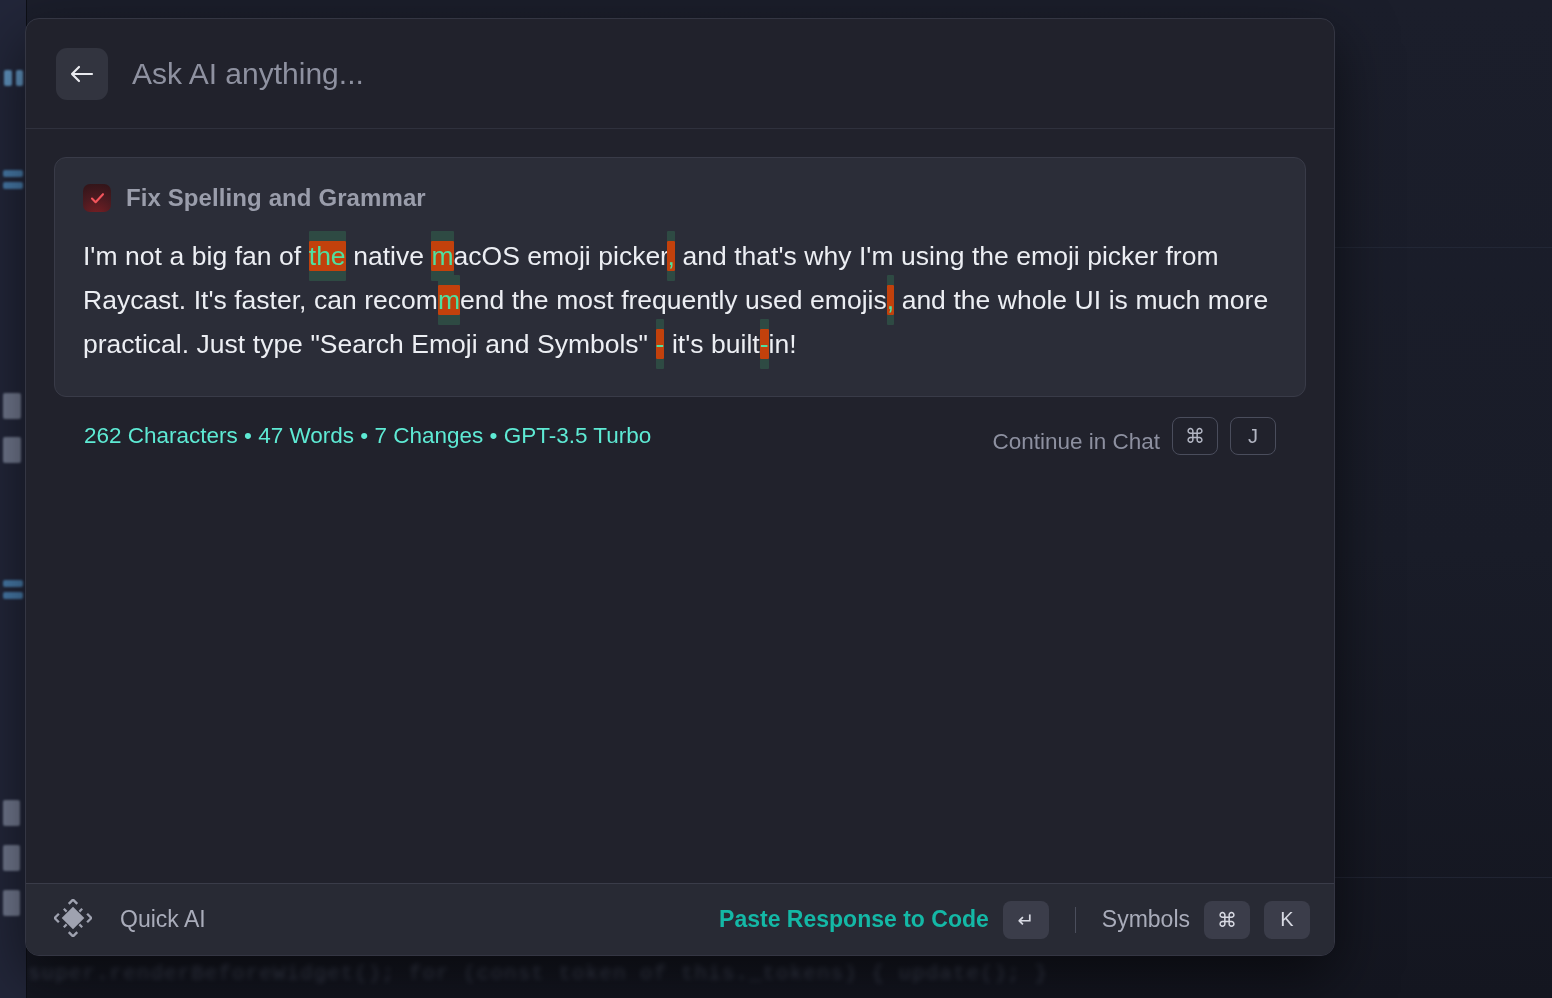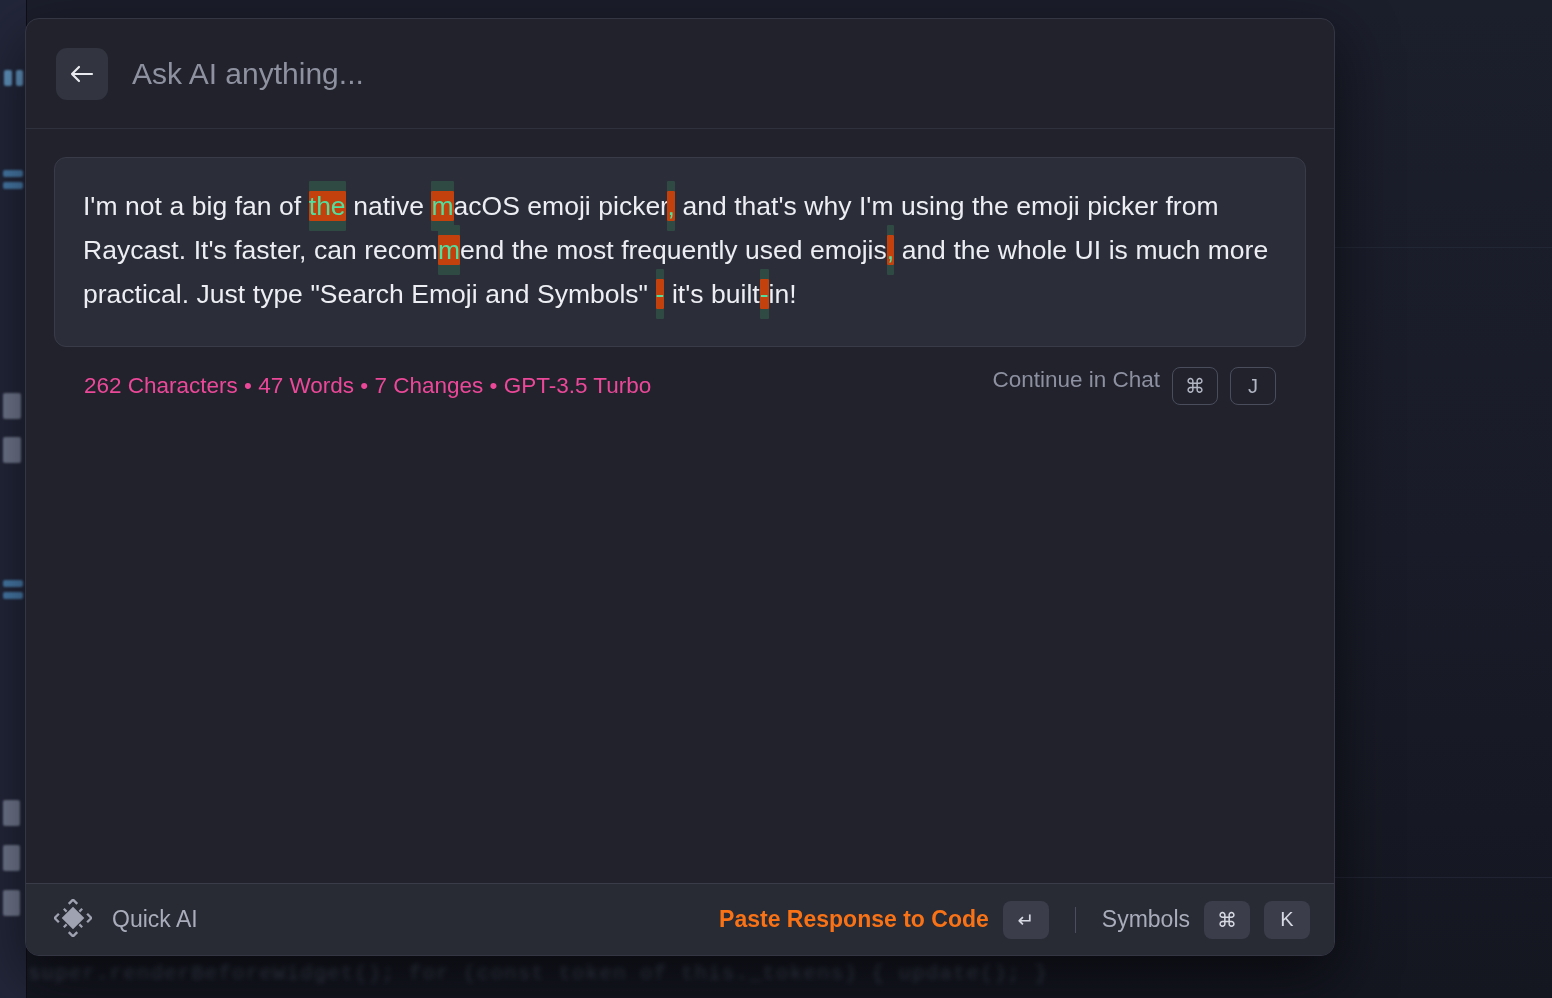--- a/index.html
+++ b/index.html
@@ -153,25 +153,25 @@
   
   #meta-row {
     display: flex;
     align-items: center;
     justify-content: space-between;
     padding: 22px 30px 0 30px;
     height: 56px;
   }
   #stats {
     font-size: 22.5px;
-    color: #ec4899;
+    color: #5eead4;
   }
   #continue-wrap {
     display: flex;
-    align-items: flex-start;
+    align-items: flex-end;
     gap: 12px;
   }
   #continue-label {
     font-size: 22.5px;
     color: #8d90a0;
   }
   .key-outline {
     min-width: 46px;
     height: 38px;
     padding: 0 9px;
@@ -190,36 +190,36 @@
     height: 72px;
     border-top: 1px solid #3a3c49;
     background: #282a34;
     display: flex;
     align-items: center;
     padding: 0 24px 0 28px;
   }
   #quick-ai {
     display: flex;
     align-items: center;
-    gap: 20px;
+    gap: 28px;
   }
   #quick-ai-label {
     font-size: 23px;
     color: #a9acba;
   }
   #footer-spacer { flex: 1 1 auto; }
   #footer-right {
     display: flex;
     align-items: center;
     gap: 14px;
   }
   #paste-label {
     font-size: 23px;
     font-weight: bold;
-    color: #f97316;
+    color: #14b8a6;
   }
   .key-solid {
     min-width: 46px;
     height: 38px;
     padding: 0 9px;
     background: #3b3d4a;
     border-radius: 8px;
     display: flex;
     align-items: center;
     justify-content: center;
@@ -275,20 +275,28 @@
           <path d="M10 3 L3 10 L10 17 M3 10 H23" stroke="#e9eaef" stroke-width="2.2" stroke-linecap="round" stroke-linejoin="round"></path>
         </svg>
       </span>
     </div>
     <input id="search-input" type="text" placeholder="Ask AI anything..." style="">
   </div>
 
   <div id="body">
 
     <div id="answer-card">
+      <div id="card-head">
+        <div id="preset-icon">
+          <svg width="15" height="13" viewBox="0 0 15 13" fill="none">
+            <path d="M2 6.6 L5.6 10.2 L13 2.2" stroke="#f2545b" stroke-width="2.1" stroke-linecap="round" stroke-linejoin="round"></path>
+          </svg>
+        </div>
+        <div id="preset-title">Fix Spelling and Grammar</div>
+      </div>
 
       <div id="answer-text"><span>I'm not a big fan of </span><span class="hl">the</span><span> native </span><span class="hl">m</span><span>acOS emoji picker</span><span class="hl">,</span><span> and that's why I'm using the emoji picker from Raycast. It's faster, can recom</span><span class="hl">m</span><span>end the most frequently used emojis</span><span class="hl">,</span><span> and the whole UI is much more practical. Just type "Search Emoji and Symbols" </span><span class="hl">-</span><span> it's built</span><span class="hl">-</span><span>in!</span></div>
     </div>
 
     <div id="meta-row">
       <div id="stats">262 Characters • 47 Words • 7 Changes • GPT-3.5 Turbo</div>
       <div id="continue-wrap">
         <span id="continue-label">Continue in Chat</span>
         <span class="key-outline">⌘</span>
         <span class="key-outline">J</span>

